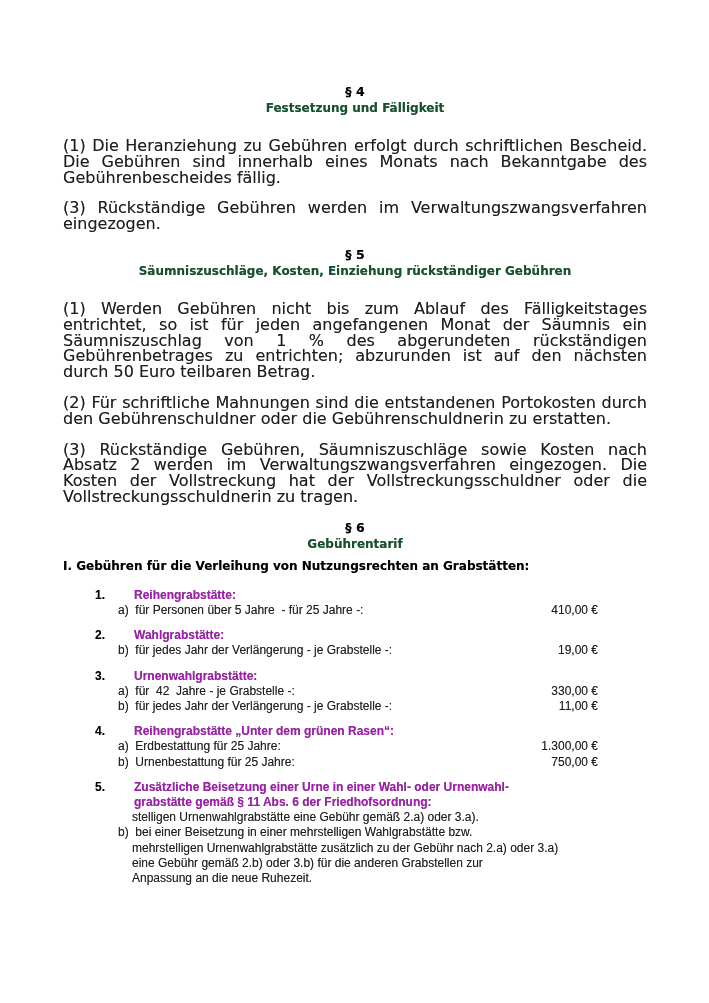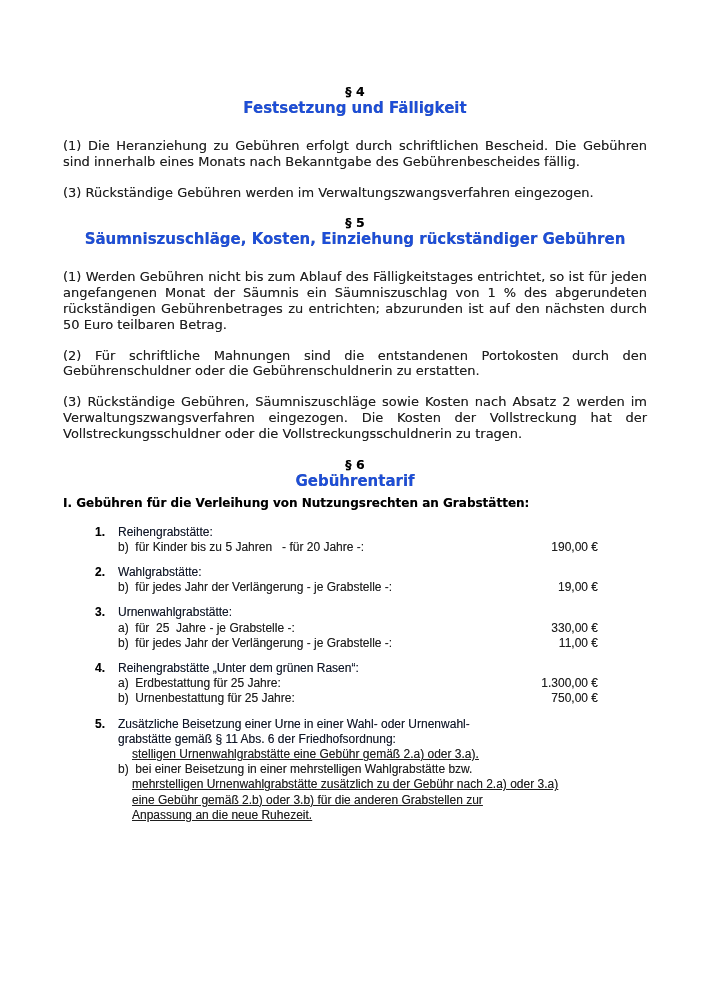--- a/index.html
+++ b/index.html
@@ -25,28 +25,28 @@
     text-align: center;
     font-weight: bold;
     color: #000;
     font-size: 12.5px;
     line-height: 16px;
     white-space: pre-wrap;
   }
   .sec-title {
     text-align: center;
     font-weight: bold;
-    color: #1d4ed8;
-    font-size: 15px;
+    color: #14532d;
+    font-size: 12px;
     line-height: 16px;
     margin-bottom: 22px;
     white-space: pre-wrap;
   }
   .para {
-    font-size: 13px;
+    font-size: 16px;
     line-height: 15.8px;
     text-align: justify;
     margin: 0 0 15px 0;
   }
   .sec6 .sec-title { margin-bottom: 4px; }
   .tariff-heading {
     font-family: "DejaVu Sans", sans-serif;
     font-weight: bold;
     color: #000;
     font-size: 12px;
@@ -66,42 +66,43 @@
   }
   .inum {
     width: 23px;
     flex: 0 0 23px;
     font-weight: bold;
     color: #000;
     line-height: 15.2px;
   }
   .ibody { flex: 1; min-width: 0; }
   .ititle {
-    font-weight: normal;
-    color: #0f172a;
+    font-weight: bold;
+    color: #a21caf;
     line-height: 15.2px;
     white-space: pre-wrap;
+    margin-left: 16px;
   }
   .row {
     display: flex;
     justify-content: space-between;
     align-items: baseline;
     line-height: 15.2px;
   }
   .lbl { white-space: pre-wrap; }
   .price {
     white-space: pre;
     text-align: right;
     padding-left: 8px;
   }
   .subline {
     line-height: 15.2px;
     white-space: pre-wrap;
   }
-  .subline.cont { margin-left: 14px; text-decoration: underline; }
+  .subline.cont { margin-left: 14px; }
 </style>
 </head>
 <body>
 
 <div class="page">
 
   <section class="section">
     <div class="sec-num">§ 4</div>
     <div class="sec-title">Festsetzung und Fälligkeit</div>
     <p class="para">(1) Die Heranziehung zu Gebühren erfolgt durch schriftlichen Bescheid. Die Gebühren sind innerhalb eines Monats nach Bekanntgabe des Gebührenbescheides fällig.</p>
@@ -123,43 +124,43 @@
 
   <div class="tariff-heading">I. Gebühren für die Verleihung von Nutzungsrechten an Grabstätten:</div>
 
   <div class="tariff">
 
     <div class="item">
       <div class="inum">1.</div>
       <div class="ibody">
         <div class="ititle">Reihengrabstätte:</div>
         <div class="row">
-          <span class="lbl">b)  für Kinder bis zu 5 Jahren   - für 20 Jahre -:</span>
-          <span class="price">190,00 €</span>
+          <span class="lbl">a)  für Personen über 5 Jahre  - für 25 Jahre -:</span>
+          <span class="price">410,00 €</span>
         </div>
       </div>
     </div>
 
     <div class="item">
       <div class="inum">2.</div>
       <div class="ibody">
         <div class="ititle">Wahlgrabstätte:</div>
         <div class="row">
           <span class="lbl">b)  für jedes Jahr der Verlängerung - je Grabstelle -:</span>
           <span class="price">19,00 €</span>
         </div>
       </div>
     </div>
 
     <div class="item">
       <div class="inum">3.</div>
       <div class="ibody">
         <div class="ititle">Urnenwahlgrabstätte:</div>
         <div class="row">
-          <span class="lbl">a)  für  25  Jahre - je Grabstelle -:</span>
+          <span class="lbl">a)  für  42  Jahre - je Grabstelle -:</span>
           <span class="price">330,00 €</span>
         </div>
         <div class="row">
           <span class="lbl">b)  für jedes Jahr der Verlängerung - je Grabstelle -:</span>
           <span class="price">11,00 €</span>
         </div>
       </div>
     </div>
 
     <div class="item">

